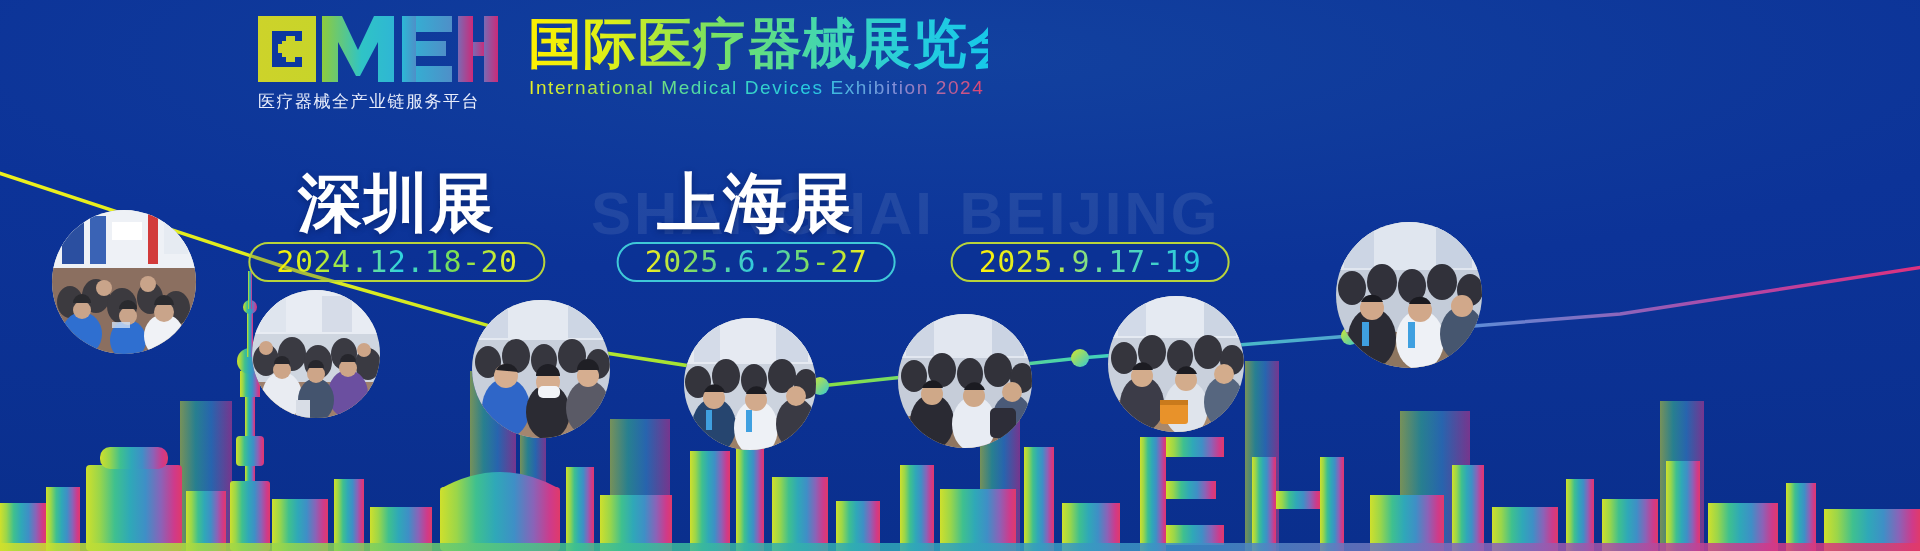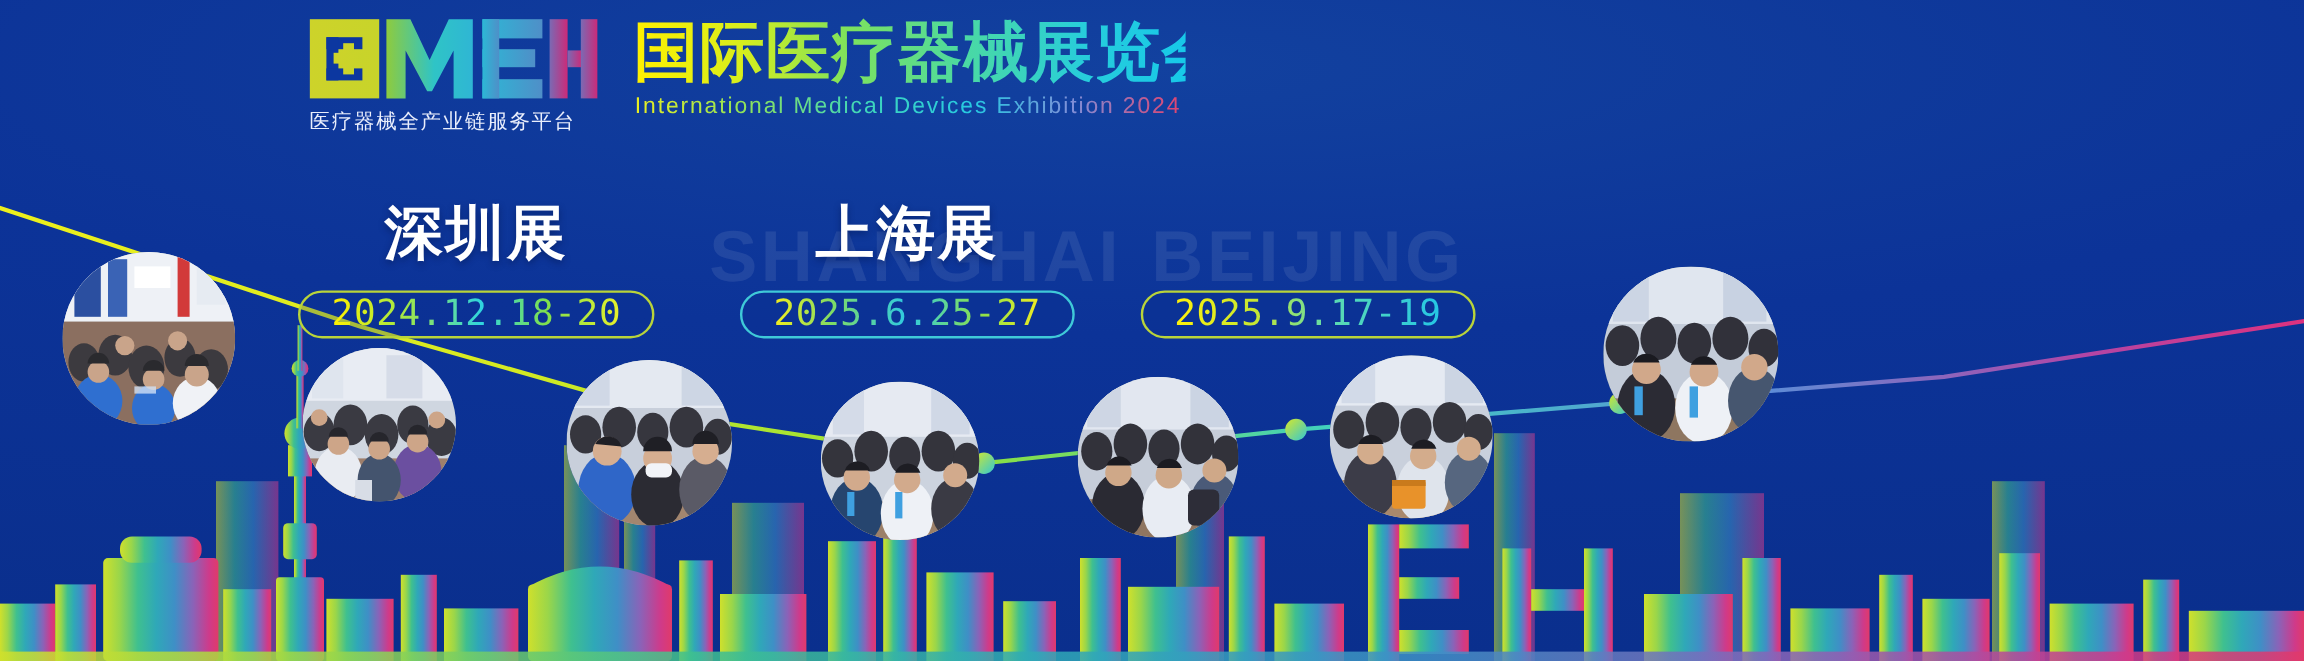--- a/index.html
+++ b/index.html
@@ -68,21 +68,21 @@
     font-weight:bold;
     letter-spacing:3px;
     color:rgba(255,255,255,0.085);
     white-space:nowrap;
     line-height:1;
     font-family:"Liberation Sans",sans-serif;
   }
   .city-name {
     position:absolute; top:18px; left:0; width:100%;
     text-align:center;
-    font-size:49px;
+    font-size:64px;
     font-weight:bold;
     letter-spacing:2px;
     color:#ffffff;
     line-height:1.1;
     font-family:"DejaVu Sans","Liberation Sans",sans-serif;
     text-shadow:0 2px 6px rgba(0,20,70,0.45);
     white-space:nowrap;
   }
   .city-date-pill {
     position:absolute; top:92px; left:50%;

